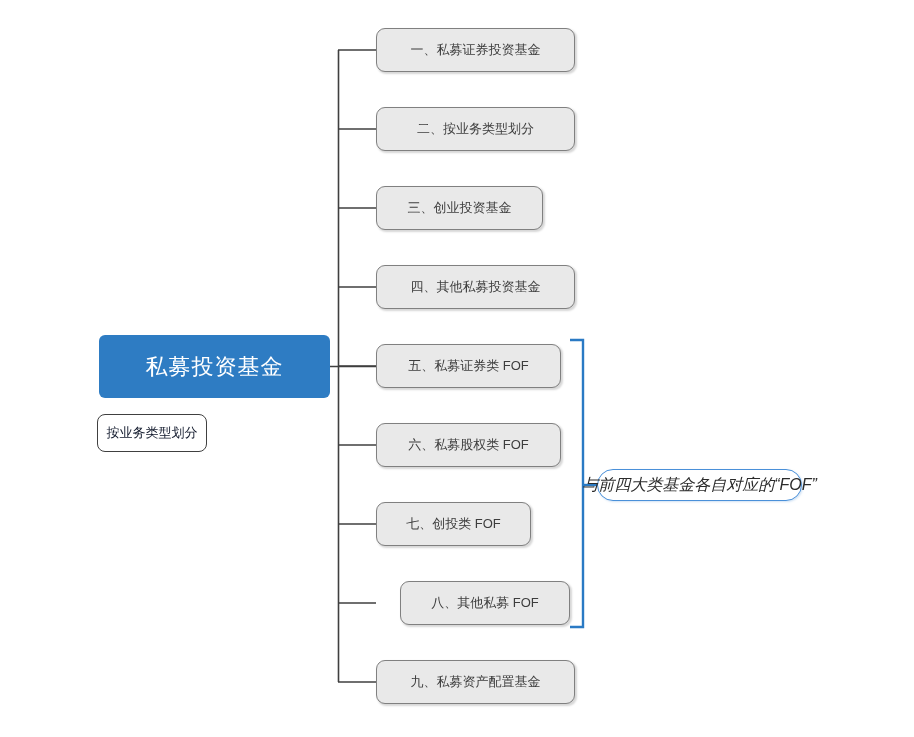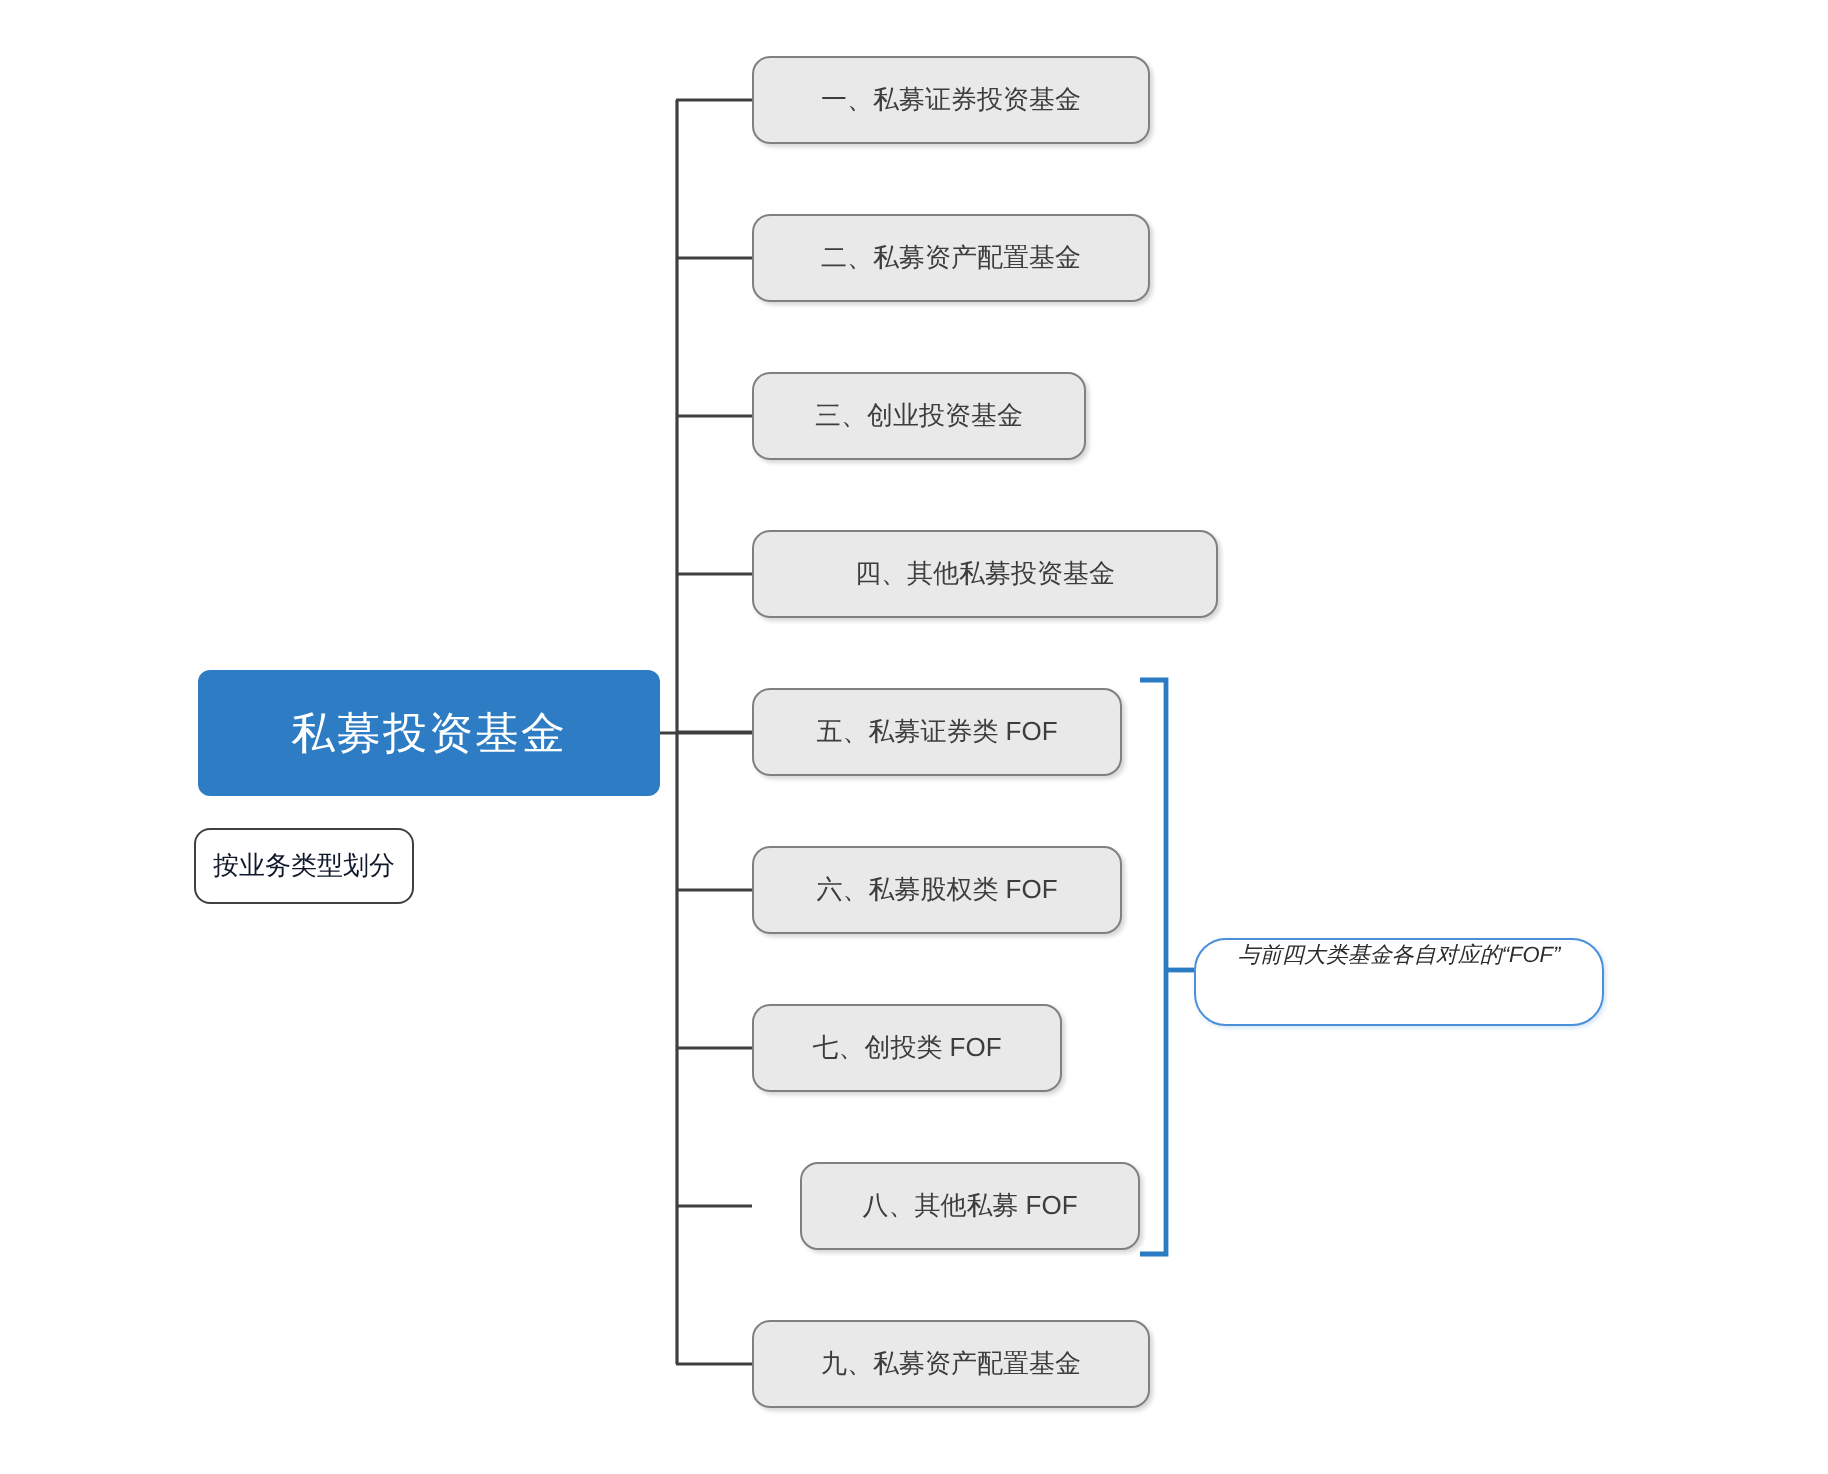--- a/index.html
+++ b/index.html
@@ -69,27 +69,28 @@
     box-sizing: border-box;
     box-shadow: 1.5px 1.5px 2px rgba(0,0,0,0.16);
     white-space: nowrap;
   }
   
   .annotation-node {
     position: absolute;
     left: 597px;
     top: 469px;
     width: 205px;
-    height: 44px;
+    height: 32px;
     background: #ffffff;
     border: 1.2px solid #4a90d9;
     border-radius: 16px;
     display: flex;
+    align-items: center;
     justify-content: center;
-    font-size: 11px;
+    font-size: 16px;
     font-style: italic;
     color: #2b2b2b;
     box-sizing: border-box;
     box-shadow: 1px 1px 2px rgba(74,144,217,0.25);
     white-space: nowrap;
   }
   svg.lines { position: absolute; left: 0; top: 0; pointer-events: none; }
 </style>
 </head>
 <body>
@@ -121,26 +122,26 @@
   </div>
 
   <div class="root-sublabel">
     <span>按业务类型划分</span>
   </div>
 
   <div class="branch-node" style="left:376px; top:28px;  width:199px;">
     <span>一、私募证券投资基金</span>
   </div>
   <div class="branch-node" style="left:376px; top:107px; width:199px;">
-    <span>二、私募资产配置基金</span>
+    <span>二、按业务类型划分</span>
   </div>
   <div class="branch-node" style="left:376px; top:186px; width:167px;">
     <span>三、创业投资基金</span>
   </div>
-  <div class="branch-node" style="left:376px; top:265px; width:233px;">
+  <div class="branch-node" style="left:376px; top:265px; width:199px;">
     <span>四、其他私募投资基金</span>
   </div>
   <div class="branch-node" style="left:376px; top:344px; width:185px;">
     <span>五、私募证券类 FOF</span>
   </div>
   <div class="branch-node" style="left:376px; top:423px; width:185px;">
     <span>六、私募股权类 FOF</span>
   </div>
   <div class="branch-node" style="left:376px; top:502px; width:155px;">
     <span>七、创投类 FOF</span>

